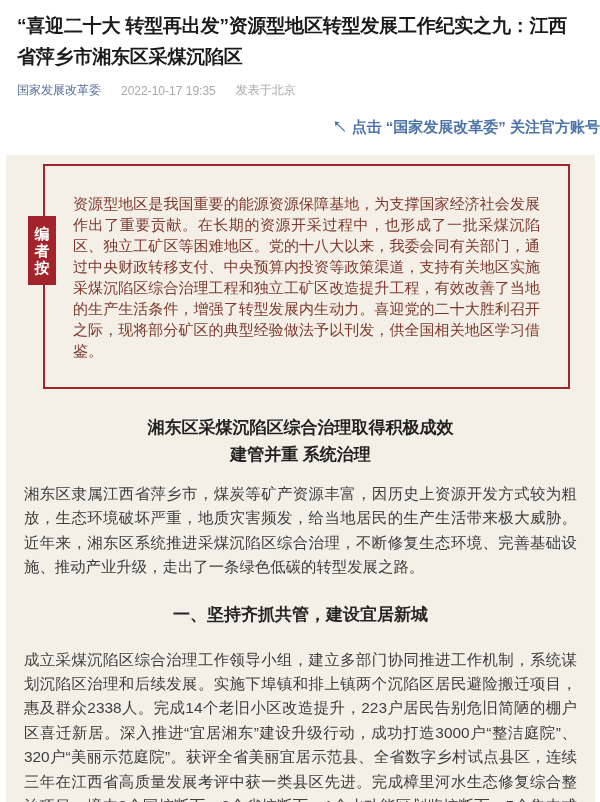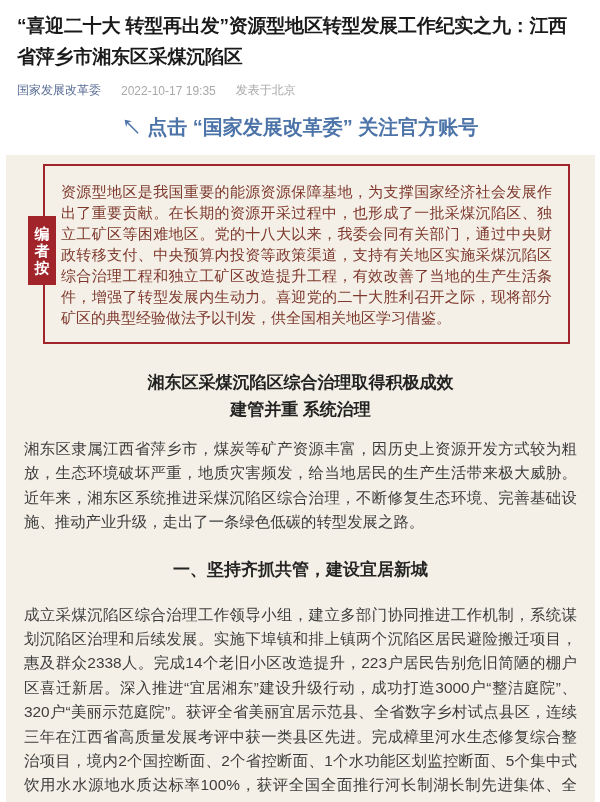--- a/index.html
+++ b/index.html
@@ -23,43 +23,43 @@
   }
   .header { padding:10px 16px 0 17px; flex:0 0 auto; }
   .title {
     margin:0; font-size:19px; font-weight:bold; color:var(--title-text);
     line-height:31px; letter-spacing:-0.2px;
   }
   .byline { margin-top:10px; font-size:12px; display:flex; align-items:center; }
   .account { color:var(--link-blue); cursor:pointer; }
   .meta { color:var(--meta-gray); margin-left:20px; }
   .follow-hint {
-    margin-top:17px; text-align:center; flex:0 0 auto;
-    color:var(--hint-blue); font-size:20px; font-weight:600; line-height:22px;
+    margin-top:17px; text-align:right; flex:0 0 auto;
+    color:var(--hint-blue); font-size:15px; font-weight:600; line-height:22px;
   }
   .panel {
     flex:1 1 auto; margin:17px 5px 0 6px;
     background:var(--panel-beige);
     padding:9px 0 20px 0;
   }
   .editor-box {
     position:relative;
     margin:0 25px 0 37px;
     border:2px solid var(--accent-red);
     padding:11px 12px 10px 12px;
   }
   .editor-tab {
     position:absolute; left:-17px; top:50px;
     width:28px; padding:9px 0;
     background:var(--accent-red); color:#ffffff;
     display:flex; flex-direction:column; align-items:center;
     font-size:15px; font-weight:bold; line-height:17px;
   }
   .note-text {
-    margin:4px; color:var(--note-text);
+    margin:16px; color:var(--note-text);
     font-size:15px; line-height:21px; text-align:justify;
   }
   .section-heading {
     margin:25px 18px 0 18px; text-align:center;
     font-size:17px; font-weight:bold; line-height:27px; color:#222222;
   }
   .body-para {
     margin:14px 18px 0 18px;
     font-size:15.4px; line-height:24.4px; color:var(--body-text);
     text-align:justify;

